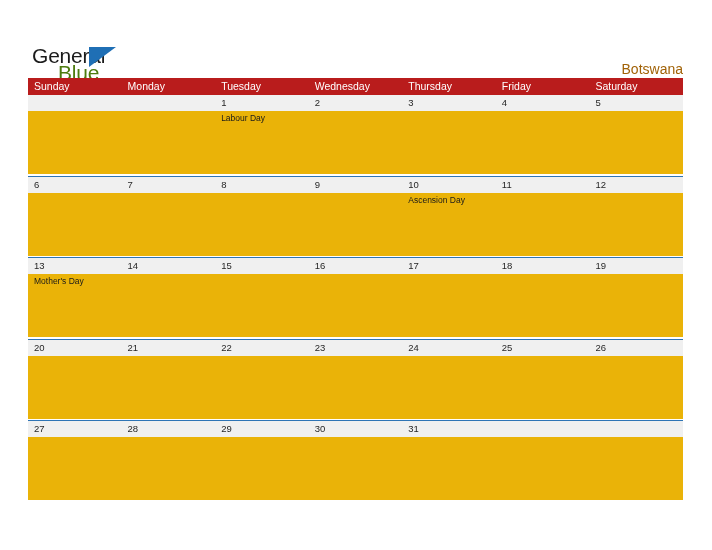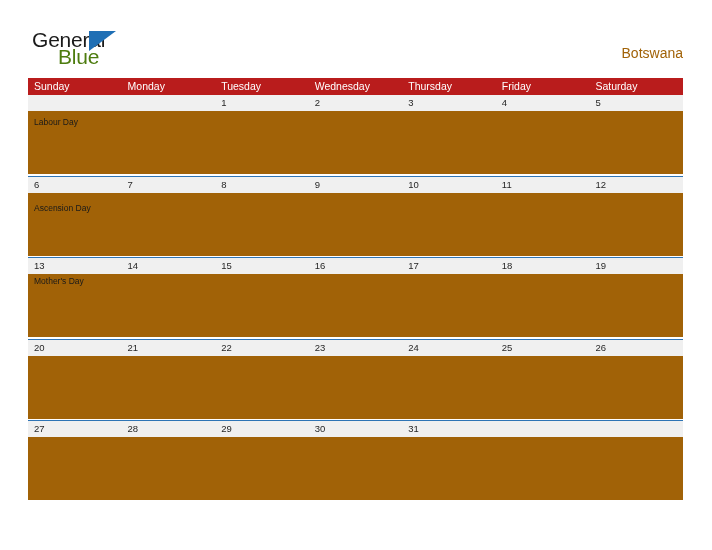--- a/index.html
+++ b/index.html
@@ -13,21 +13,21 @@
     font-family: "Liberation Sans", sans-serif;
     overflow: hidden;
     position: relative;
     -webkit-font-smoothing: antialiased;
   }
 
   
   .topbar {
     position: absolute;
     left: 0;
-    top: 0;
+    top: 16px;
     width: 712px;
     height: 78px;
   }
 
   .logo {
     position: absolute;
     left: 32px;
     top: 29px;
     width: 150px;
     height: 44px;
@@ -118,22 +118,21 @@
     border-top: 0;
   }
   .week .datestrip {
     display: flex;
     height: 16px;
     background: #f0f0f0;
   }
   .week .bodystrip {
     display: flex;
     height: 63px;
-    background: #a16207;
-    flex-direction: column;
+    background: #eab308;
   }
   .daynum {
     width: 93.571px;
     box-sizing: border-box;
     padding-left: 6px;
     font-size: 9.5px;
     line-height: 16px;
     color: #262626;
   }
   .dayevents {

